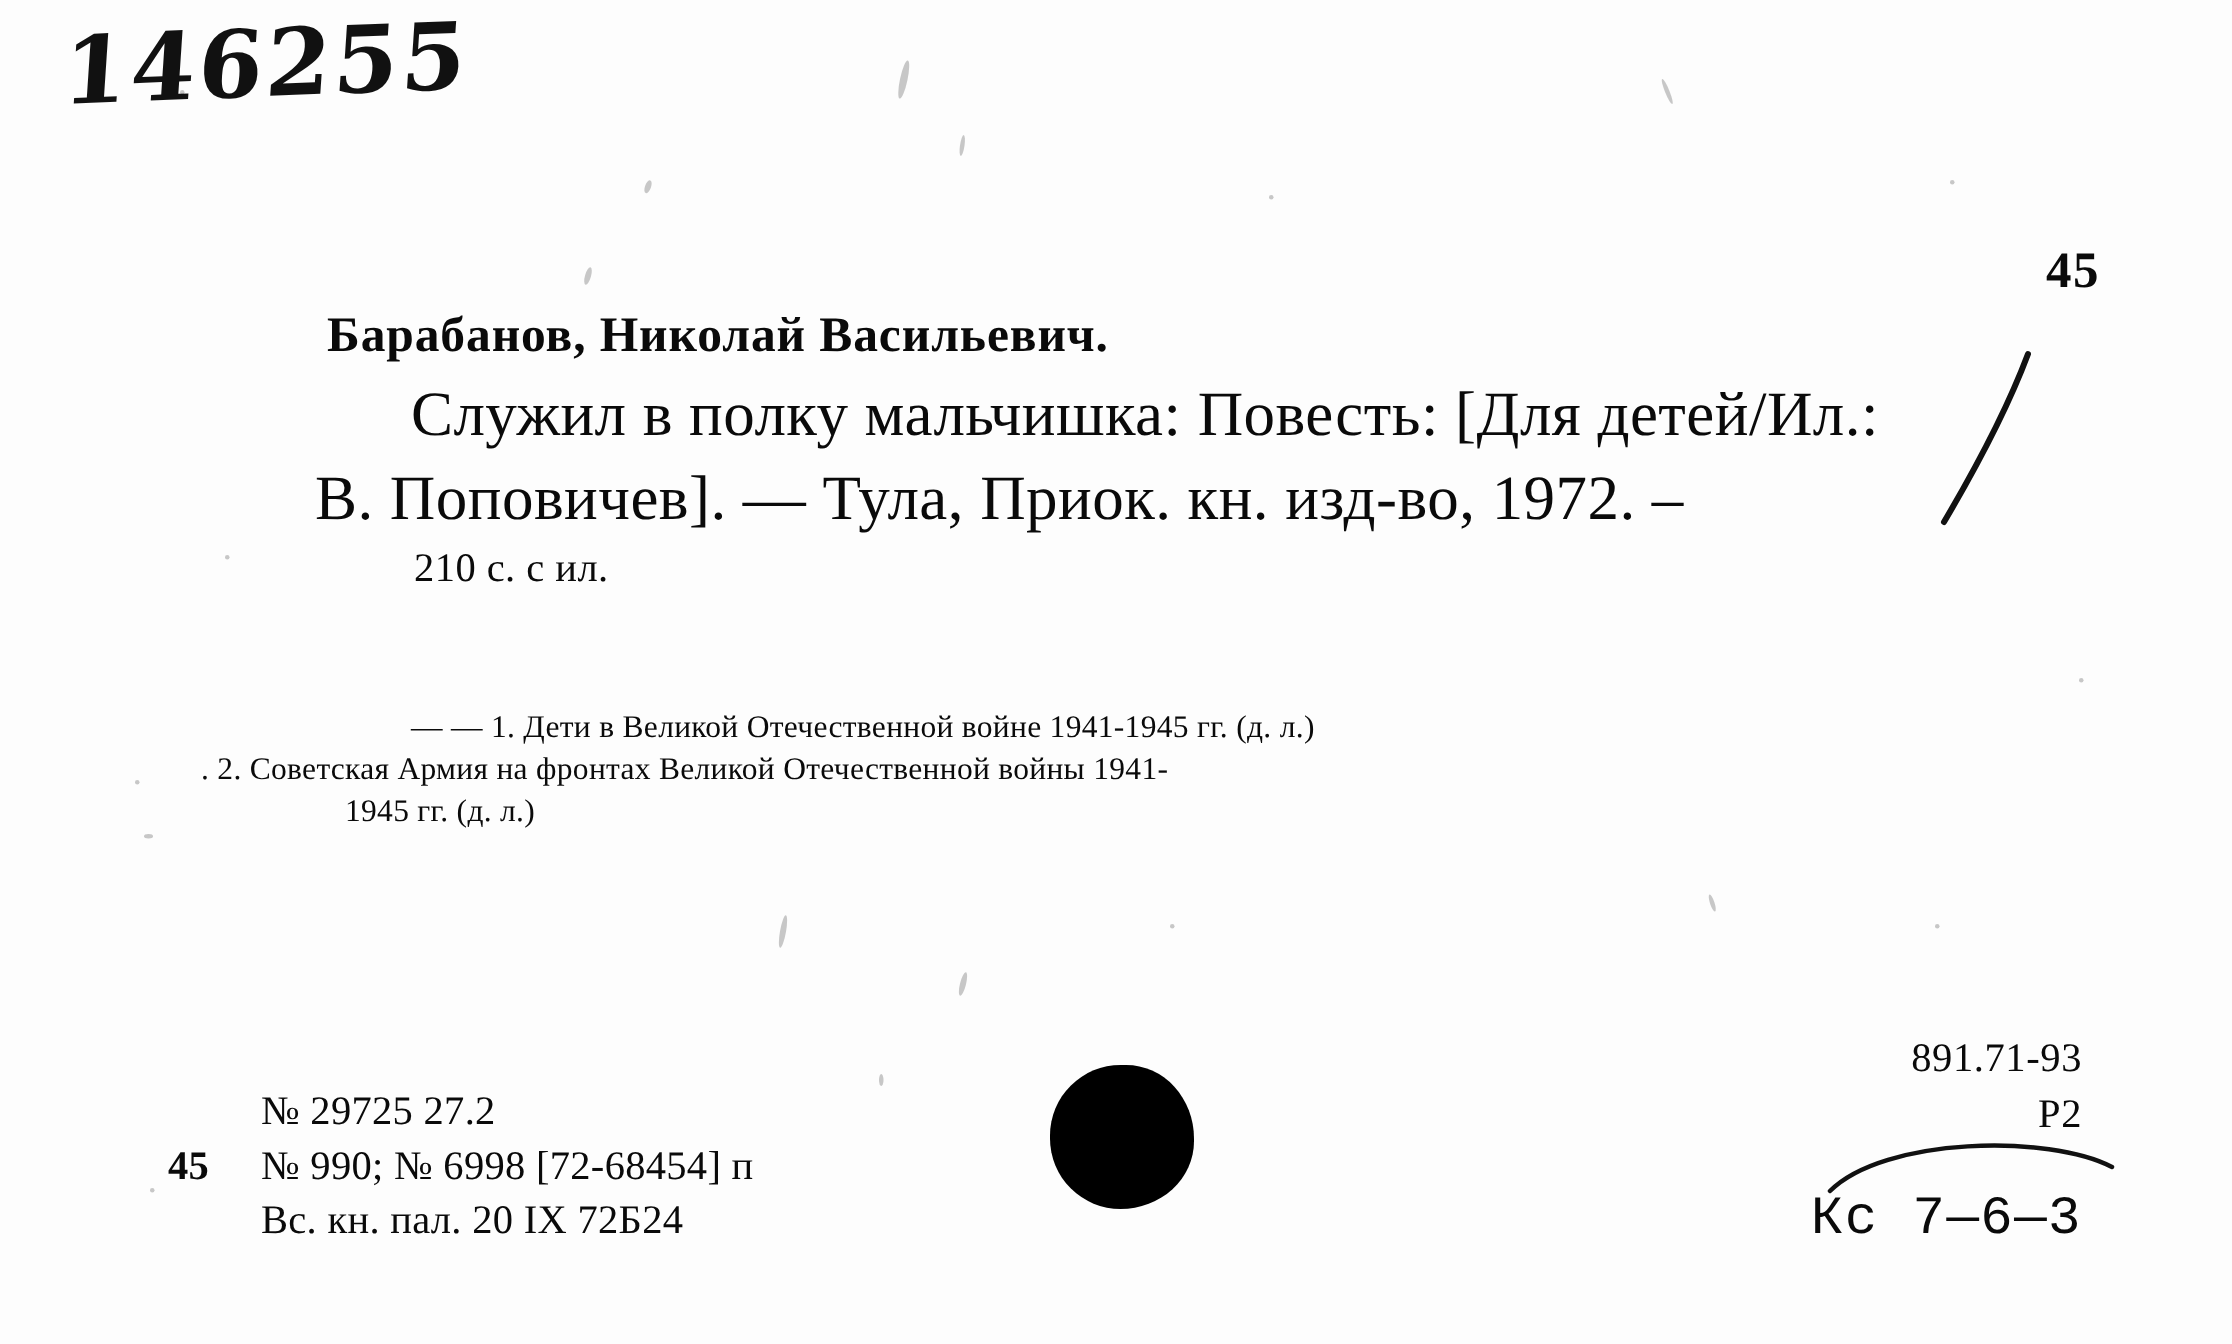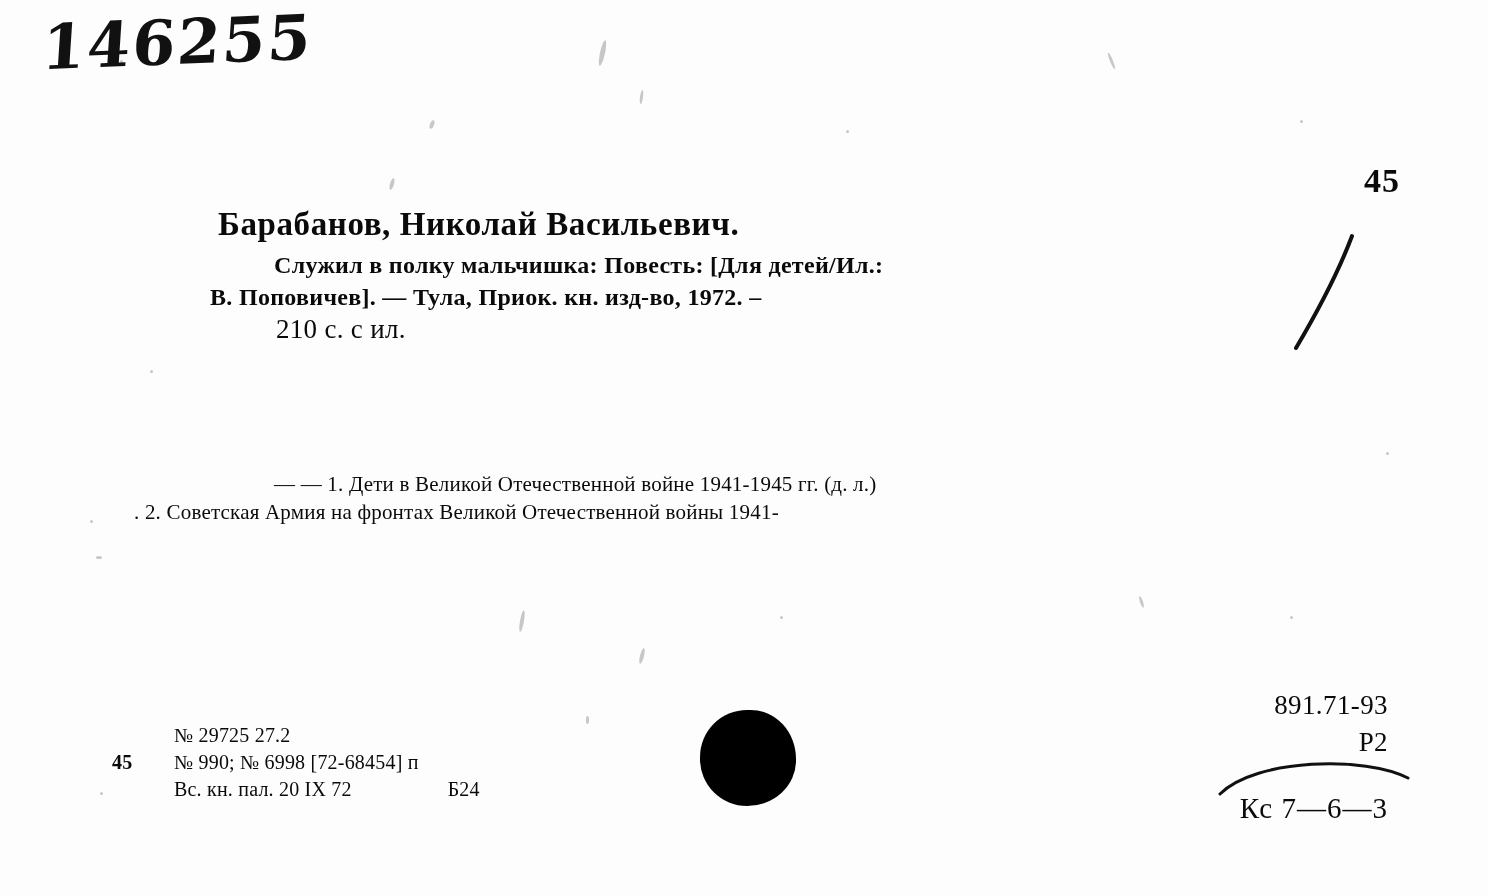--- a/index.html
+++ b/index.html
@@ -59,25 +59,24 @@
     width: 1180px;
   }
   .author-line {
     font-size: 33px;
     font-weight: 700;
     letter-spacing: .6px;
     margin-bottom: 6px;
     white-space: nowrap;
   }
   .title-line {
-    font-size: 24px;
+    font-size: 42px;
     letter-spacing: .3px;
     line-height: 1.34;
     white-space: nowrap;
-    font-weight: bold;
   }
   .title-line.indent {
     text-indent: 56px;
   }
   .title-line.outdent {
     margin-left: -8px;
   }
   .phys-line {
     font-size: 27px;
     letter-spacing: .3px;
@@ -97,35 +96,34 @@
   }
   .tracings .t1 { text-indent: 140px; }
   .tracings .t2 { text-indent: 0; }
   .tracings .t3 { text-indent: 96px; }
 
   
   .bottom-left {
     position: absolute;
     left: 112px;
     top: 722px;
-    font-size: 20px;
+    font-size: 27px;
     line-height: 1.36;
     letter-spacing: .2px;
   }
   .bl-row { white-space: nowrap; }
   .bl-row .lead {
     display: inline-block;
     width: 62px;
     font-weight: 700;
     text-align: left;
   }
   .bl-row .lead.empty { font-weight: 400; }
   .bl-stamp {
     display: inline-block;
-    margin-left: 96px;
   }
 
   
   .ink-blot {
     position: absolute;
     left: 700px;
     top: 710px;
     width: 96px;
     height: 96px;
     background: #000;
@@ -142,22 +140,23 @@
     line-height: 1.3;
     letter-spacing: .4px;
   }
   .br-p2 {
     font-weight: 400;
     font-size: 27px;
     margin-top: 2px;
   }
   .br-ks {
     margin-top: 30px;
-    font-size: 29px;
+    font-size: 36px;
     letter-spacing: 1px;
+    font-family: Liberation Mono, monospace;
   }
   .pen-arc {
     position: absolute;
     right: 76px;
     top: 756px;
     width: 196px;
     height: 42px;
     pointer-events: none;
   }
   
@@ -206,20 +205,21 @@
   <div class="main-block">
     <div class="author-line">Барабанов, Николай Васильевич.</div>
     <div class="title-line indent">Служил в полку мальчишка: Повесть: [Для детей/Ил.:</div>
     <div class="title-line outdent">В. Поповичев]. — Тула, Приок. кн. изд-во, 1972. –</div>
     <div class="phys-line">210 с. с ил.</div>
   </div>
 
   <div class="tracings">
     <div class="t1">— — 1. Дети в Великой Отечественной войне 1941-1945 гг. (д. л.)</div>
     <div class="t2">. 2. Советская Армия на фронтах Великой Отечественной войны 1941-</div>
+    <div class="t3">1945 гг. (д. л.)</div>
   </div>
 
   <div class="bottom-left">
     <div class="bl-row">
       <span class="lead empty"></span><span>№ 29725   27.2</span>
     </div>
     <div class="bl-row">
       <span class="lead">45</span><span>№ 990; № 6998 [72-68454] п</span>
     </div>
     <div class="bl-row">

